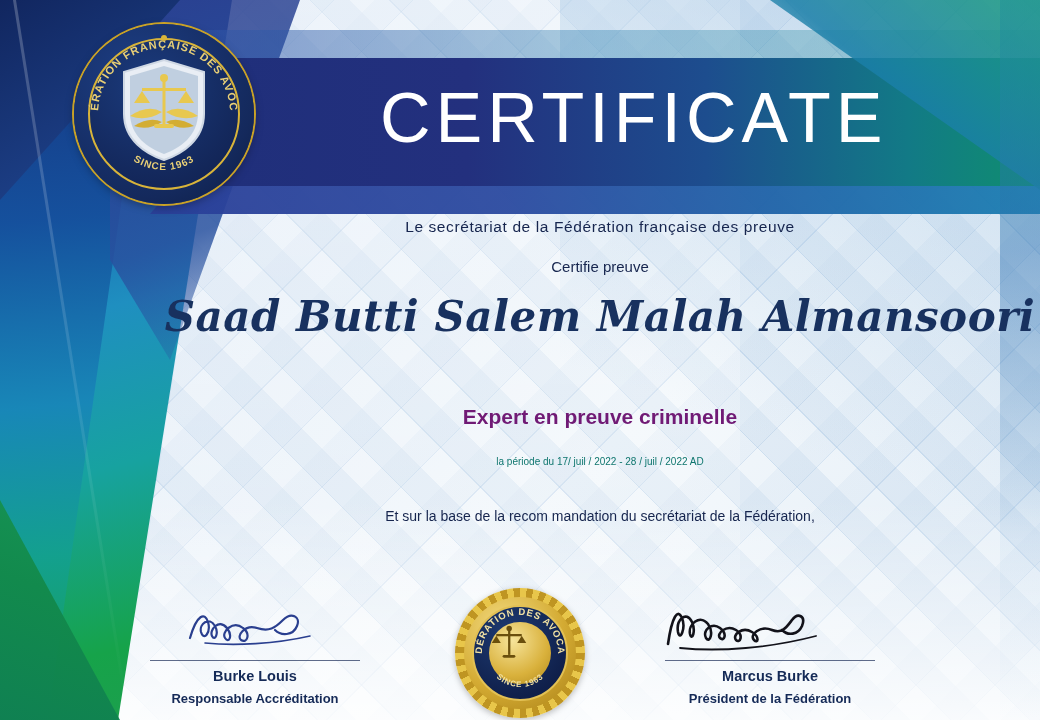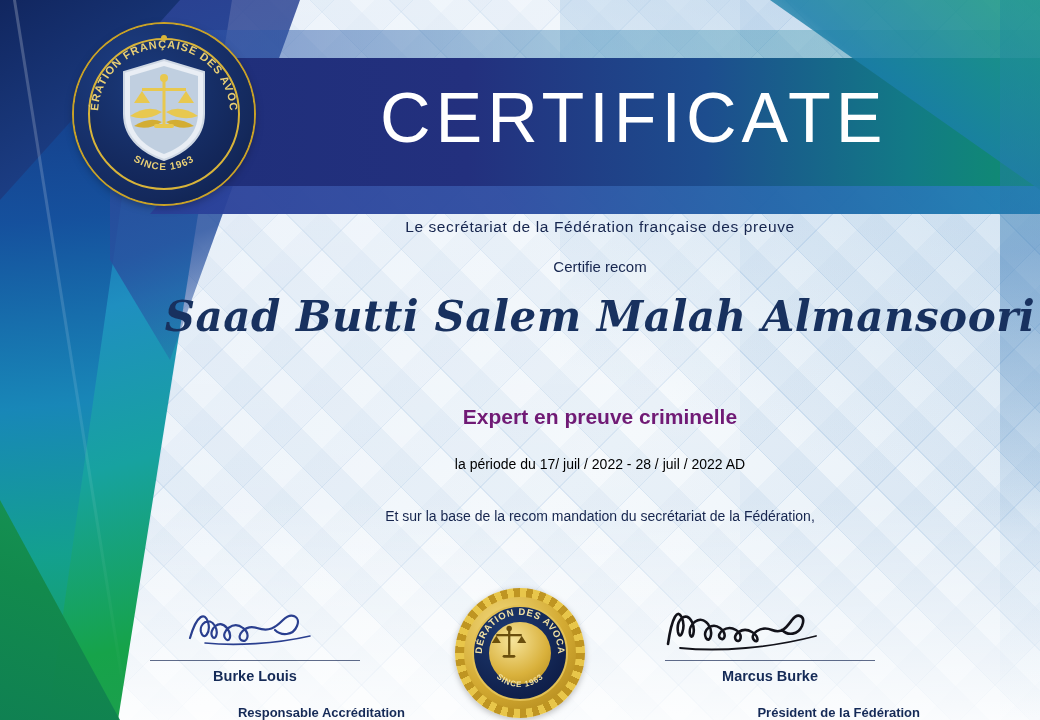--- a/index.html
+++ b/index.html
@@ -148,21 +148,21 @@
   }
   .l-secretariat{top:218px;font-size:15.5px;letter-spacing:.6px;color:#16254e;}
   .l-certifie{top:258px;font-size:15px;color:#16254e;}
   .l-name{
     top:292px;font-size:42px;color:#18315f;
     font-family:"DejaVu Serif", serif;font-style:italic;font-weight:600;
     letter-spacing:.5px;
   }
   .l-qual{top:360px;font-size:14.5px;color:#16254e;}
   .l-program{top:405px;font-size:21px;font-weight:bold;color:#701a75;}
-  .l-period{top:456px;font-size:14px;color:#000000;}
+  .l-period{top:456px;font-size:10px;color:#0f766e;}
   .l-recom{top:508px;font-size:14px;color:#16254e;}
 
   
   .seal{position:absolute;left:455px;top:588px;width:130px;height:130px;}
   .seal .s-outer{
     position:absolute;inset:0;border-radius:50%;
     background:
       repeating-conic-gradient(#e8c64a 0deg 6deg, #bf9522 6deg 12deg);
     box-shadow:0 2px 6px rgba(0,0,0,.25);
   }
@@ -185,21 +185,21 @@
   
   .sig-block{position:absolute;width:300px;text-align:center;}
   .sig-left{left:105px;top:598px;}
   .sig-right{left:620px;top:598px;}
   .sig-img{height:58px;position:relative;}
   .sig-img svg{position:absolute;left:0;top:0;}
   .sig-rule{
     width:210px;height:1px;background:#2b3b63;margin:4px auto 0;opacity:.75;
   }
   .sig-name{font-size:14.5px;font-weight:bold;color:#152a57;margin-top:7px;}
-  .sig-role{font-size:13px;font-weight:bold;color:#152a57;margin-top:21px;text-align:right;}
+  .sig-role{font-size:13px;font-weight:bold;color:#152a57;margin-top:7px;}
 
   .crest-text{fill:#e8cf76;font-size:11px;font-family:"Liberation Sans",sans-serif;font-weight:bold;letter-spacing:1px;}
   .seal-text{fill:#f2e2a4;font-size:9.5px;font-family:"Liberation Sans",sans-serif;font-weight:bold;letter-spacing:.8px;}
 </style>
 </head>
 <body>
 
 <div id="cert">
 
   <div class="bg-base"></div>
@@ -253,21 +253,21 @@
       <path d="M22 33 l-8 12 h16 z" fill="#e8c84f"></path>
       <path d="M66 33 l-8 12 h16 z" fill="#e8c84f"></path>
       <rect x="34" y="66" width="20" height="4" rx="2" fill="#e8c84f"></rect>
       <circle cx="44" cy="20" r="4" fill="#e8c84f"></circle>
     </svg>
   </div>
 
   <div class="title">CERTIFICATE</div>
 
   <div class="line l-secretariat">Le secrétariat de la Fédération française des preuve</div>
-  <div class="line l-certifie">Certifie recom</div>
+  <div class="line l-certifie">Certifie preuve</div>
   <div class="line l-name">Saad Butti Salem Malah Almansoori</div>
   <div class="line l-program">Expert en preuve criminelle</div>
   <div class="line l-period">la période du 17/ juil / 2022  - 28 / juil / 2022 AD</div>
   <div class="line l-recom">Et sur la base de la recom mandation du secrétariat de la Fédération,</div>
 
   <div class="seal">
     <div class="s-outer"></div>
     <div class="s-mid"></div>
     <div class="s-ring"></div>
     <div class="s-core">

